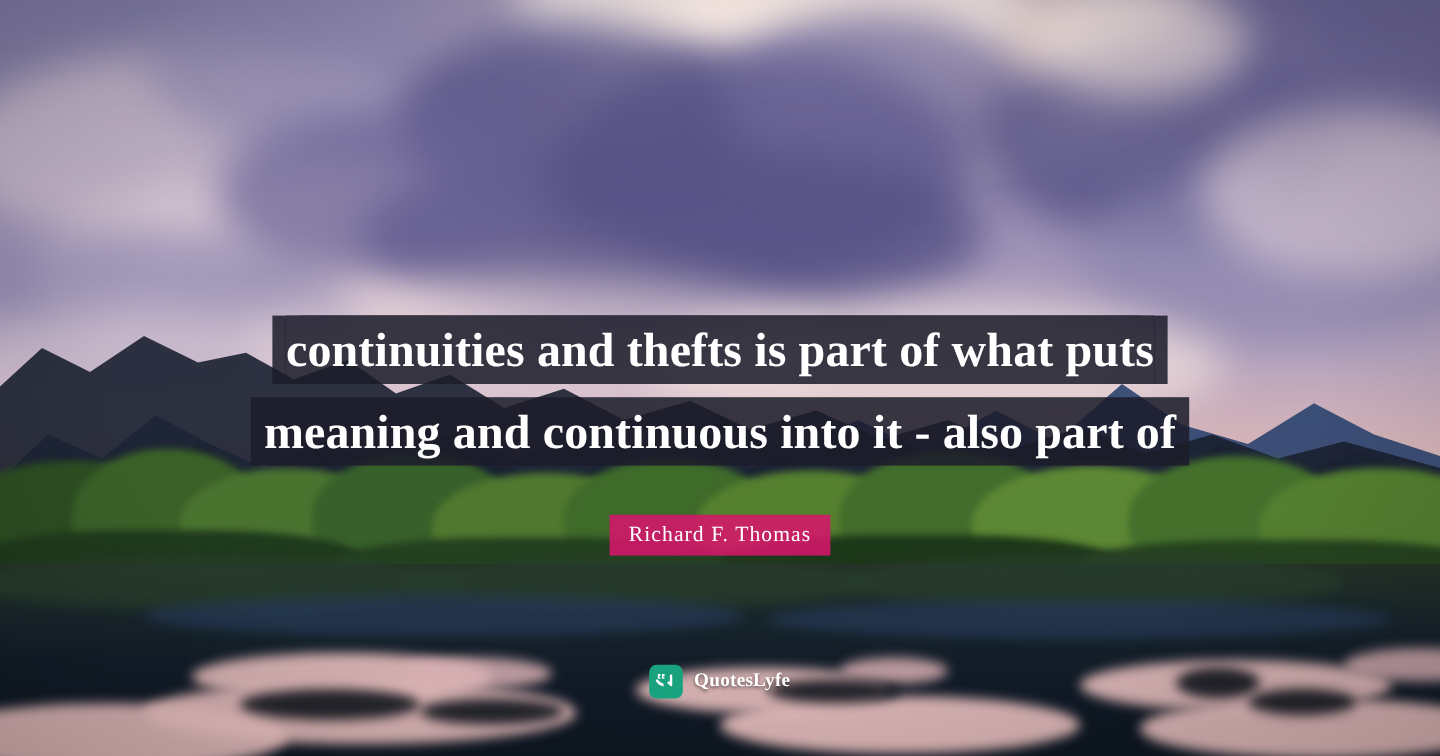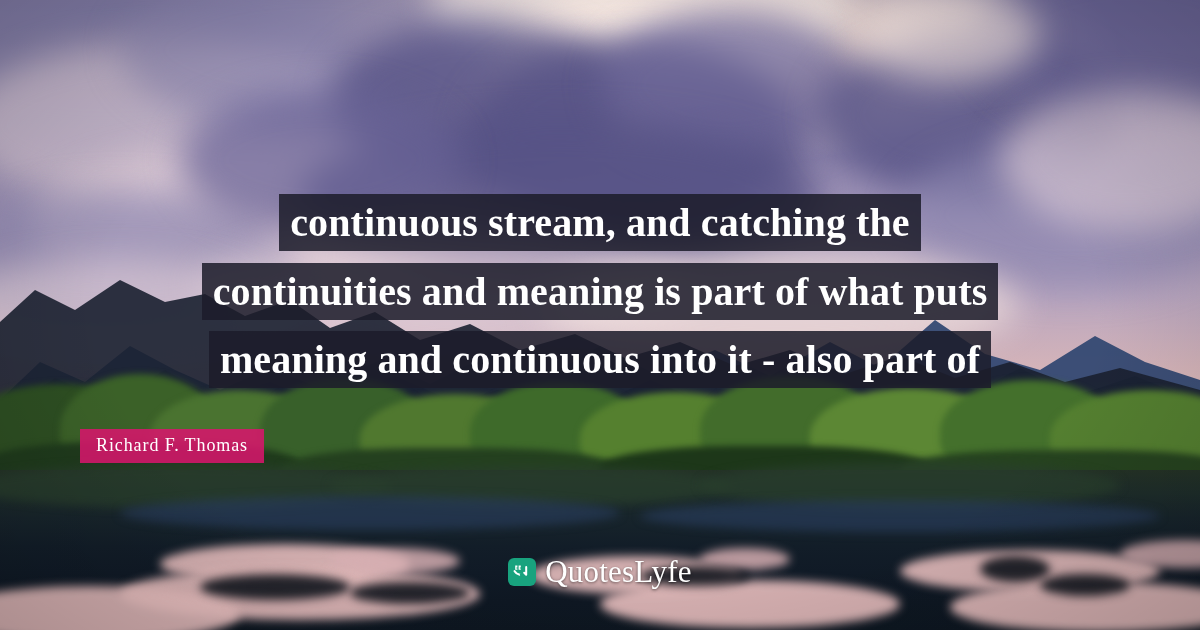--- a/index.html
+++ b/index.html
@@ -105,21 +105,21 @@
     padding: 6px 0;
     box-decoration-break: clone;
     -webkit-box-decoration-break: clone;
   }
   .quote-text {
     font-size: 40px;
     line-height: 1.72;
     margin: 0;
   }
 
-  .author-wrap { width: 100%; text-align: left; margin-top: 34px; }
+  .author-wrap { width: 100%; text-align: center; margin-top: 34px; }
   .author {
     display: inline-block;
     background-color: rgba(214,22,107,0.88);
     color: #ffffff;
     font-size: 18px;
     font-weight: normal;
     letter-spacing: 0.9px;
     padding: 6px 16px 7px 16px;
   }
 
@@ -130,22 +130,22 @@
     display: flex; align-items: center; justify-content: center; gap: 9px;
   }
   .brand-mark {
     width: 28px; height: 28px;
     background: #18a37e;
     border-radius: 6px;
     position: relative;
     flex: 0 0 auto;
   }
   .brand-name {
-    font-size: 31px;
-    font-weight: normal;
+    font-size: 16px;
+    font-weight: bold;
     color: #ffffff;
     letter-spacing: 0.2px;
     text-shadow: 0 1px 3px rgba(0,0,0,0.55);
   }
 </style>
 </head>
 <body>
 
 <div id="stage">
 
@@ -242,22 +242,22 @@
     <div class="ripple refl-pink2" style="left:1120px;top:70px;  width:130px; height:28px;"></div>
   </div>
 
   <div class="bg-layer vignette"></div>
 
   <div class="content">
 
     <div class="quote-block">
       <p class="quote-text">
         <br>
-        <span class="quote-line">continuous stream, and catching the</span><br>
-        <span class="quote-line">continuities and meaning is part of what puts</span><br>
+        <br>
+        <span class="quote-line">continuities and thefts is part of what puts</span><br>
         <span class="quote-line">meaning and continuous into it - also part of</span><br>
       </p>
 
       <div class="author-wrap">
         <span class="author">Richard F. Thomas</span>
       </div>
     </div>
 
     <div class="brand-wrap">
       <span class="brand-mark">

